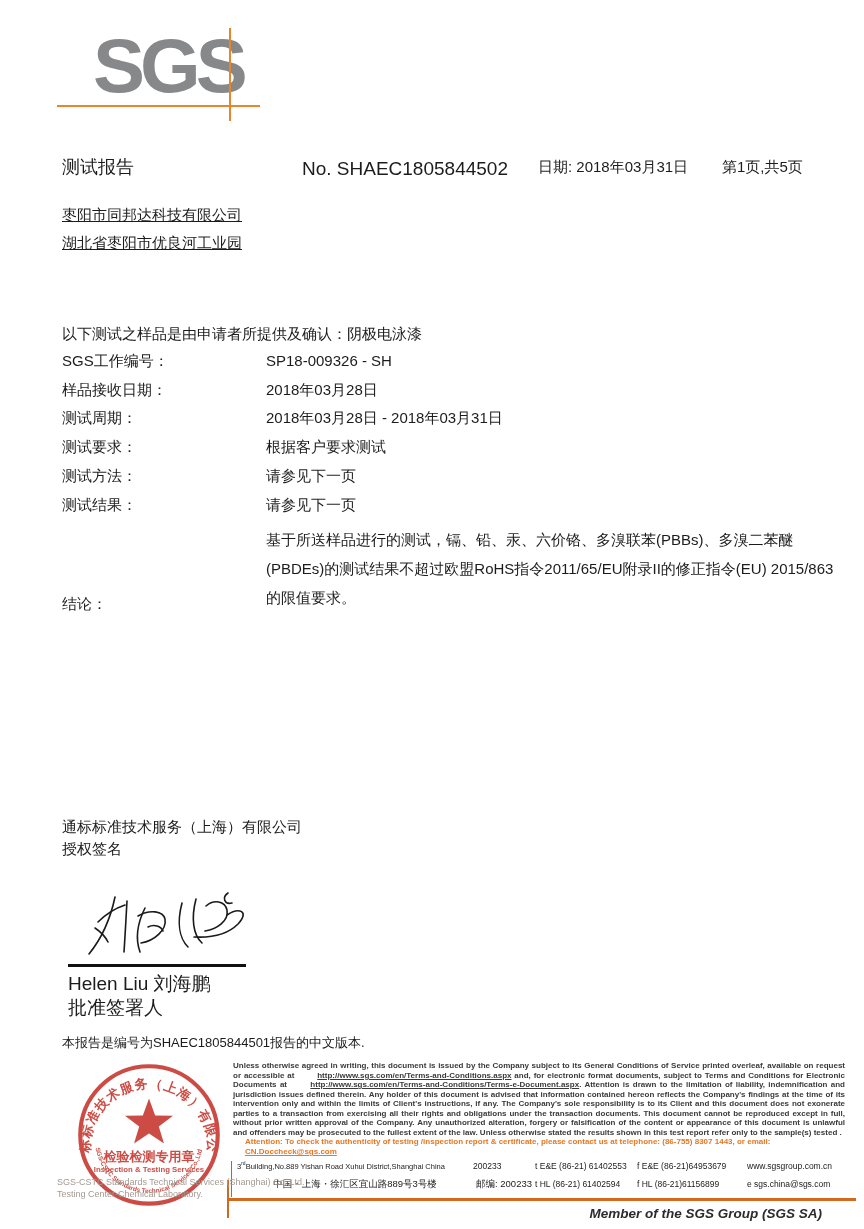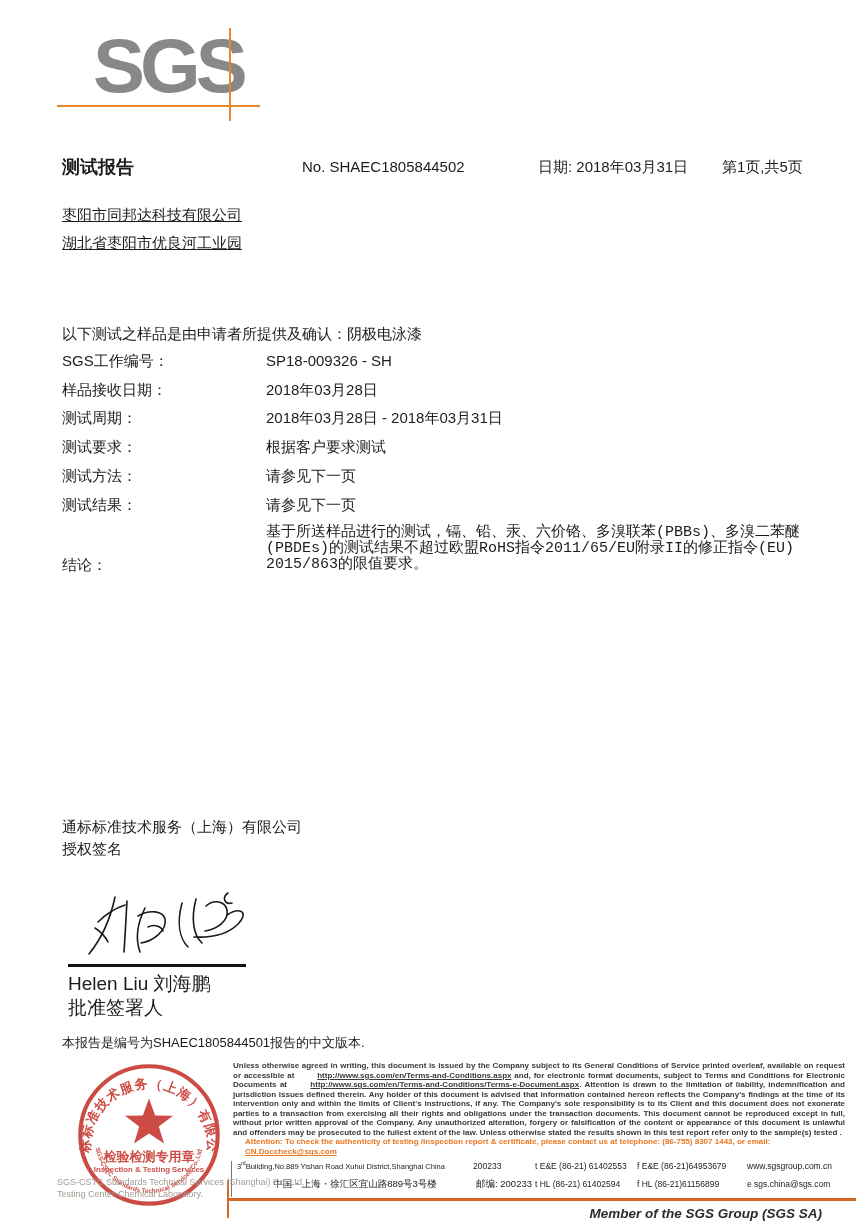--- a/index.html
+++ b/index.html
@@ -8,34 +8,34 @@
     font-family:"Liberation Sans","DejaVu Sans",sans-serif;color:#1c1c1c;
   }
   .abs{position:absolute;}
 
   
   .sgs-logo{left:93px;top:26px;font-size:78px;font-weight:800;letter-spacing:-5px;
     color:#87888A;line-height:80px;font-family:"Liberation Sans",sans-serif;transform:scaleY(.97);}
   .logo-hline{left:57px;top:105px;width:203px;height:2px;background:#E8862C;}
   .logo-vline{left:229px;top:28px;width:2px;height:93px;background:#E8862C;}
 
-  .doc-title{left:62px;top:155px;font-size:18px;font-weight:bold;}
-  .report-no{left:302px;top:158px;font-size:15px;}
+  .doc-title{left:62px;top:155px;font-size:18px;font-weight:normal;}
+  .report-no{left:302px;top:158px;font-size:19px;}
   .report-date{left:538px;top:158px;font-size:15px;}
   .report-page{left:722px;top:158px;font-size:15px;}
 
   .applicant{left:62px;top:201px;font-size:15px;line-height:28px;text-decoration:underline;}
 
   
   .sample-statement{left:62px;top:325px;font-size:15px;}
   .fields{left:62px;top:353px;width:772px;font-size:15px;}
   .info-row{display:flex;align-items:flex-end;margin-bottom:12.5px;}
   .info-row .label{width:204px;flex:0 0 204px;line-height:16.2px;}
   .info-row .value{flex:1;line-height:16.2px;max-width:568px;}
-  .info-row .value.multiline{line-height:16px;font-family:Liberation Mono, monospace;}
+  .info-row .value.multiline{line-height:29px;}
 
   
   .issuer-company{left:62px;top:816px;font-size:15px;line-height:22px;}
   .sig-svg{left:78px;top:886px;}
   .sig-line{left:68px;top:964px;width:178px;height:2.5px;background:#111;}
   .signer{left:68px;top:972px;font-size:19px;line-height:24px;}
   .note{left:62px;top:1034px;font-size:13px;}
 
   
   .stamp-svg{left:70px;top:1060px;z-index:1;}

